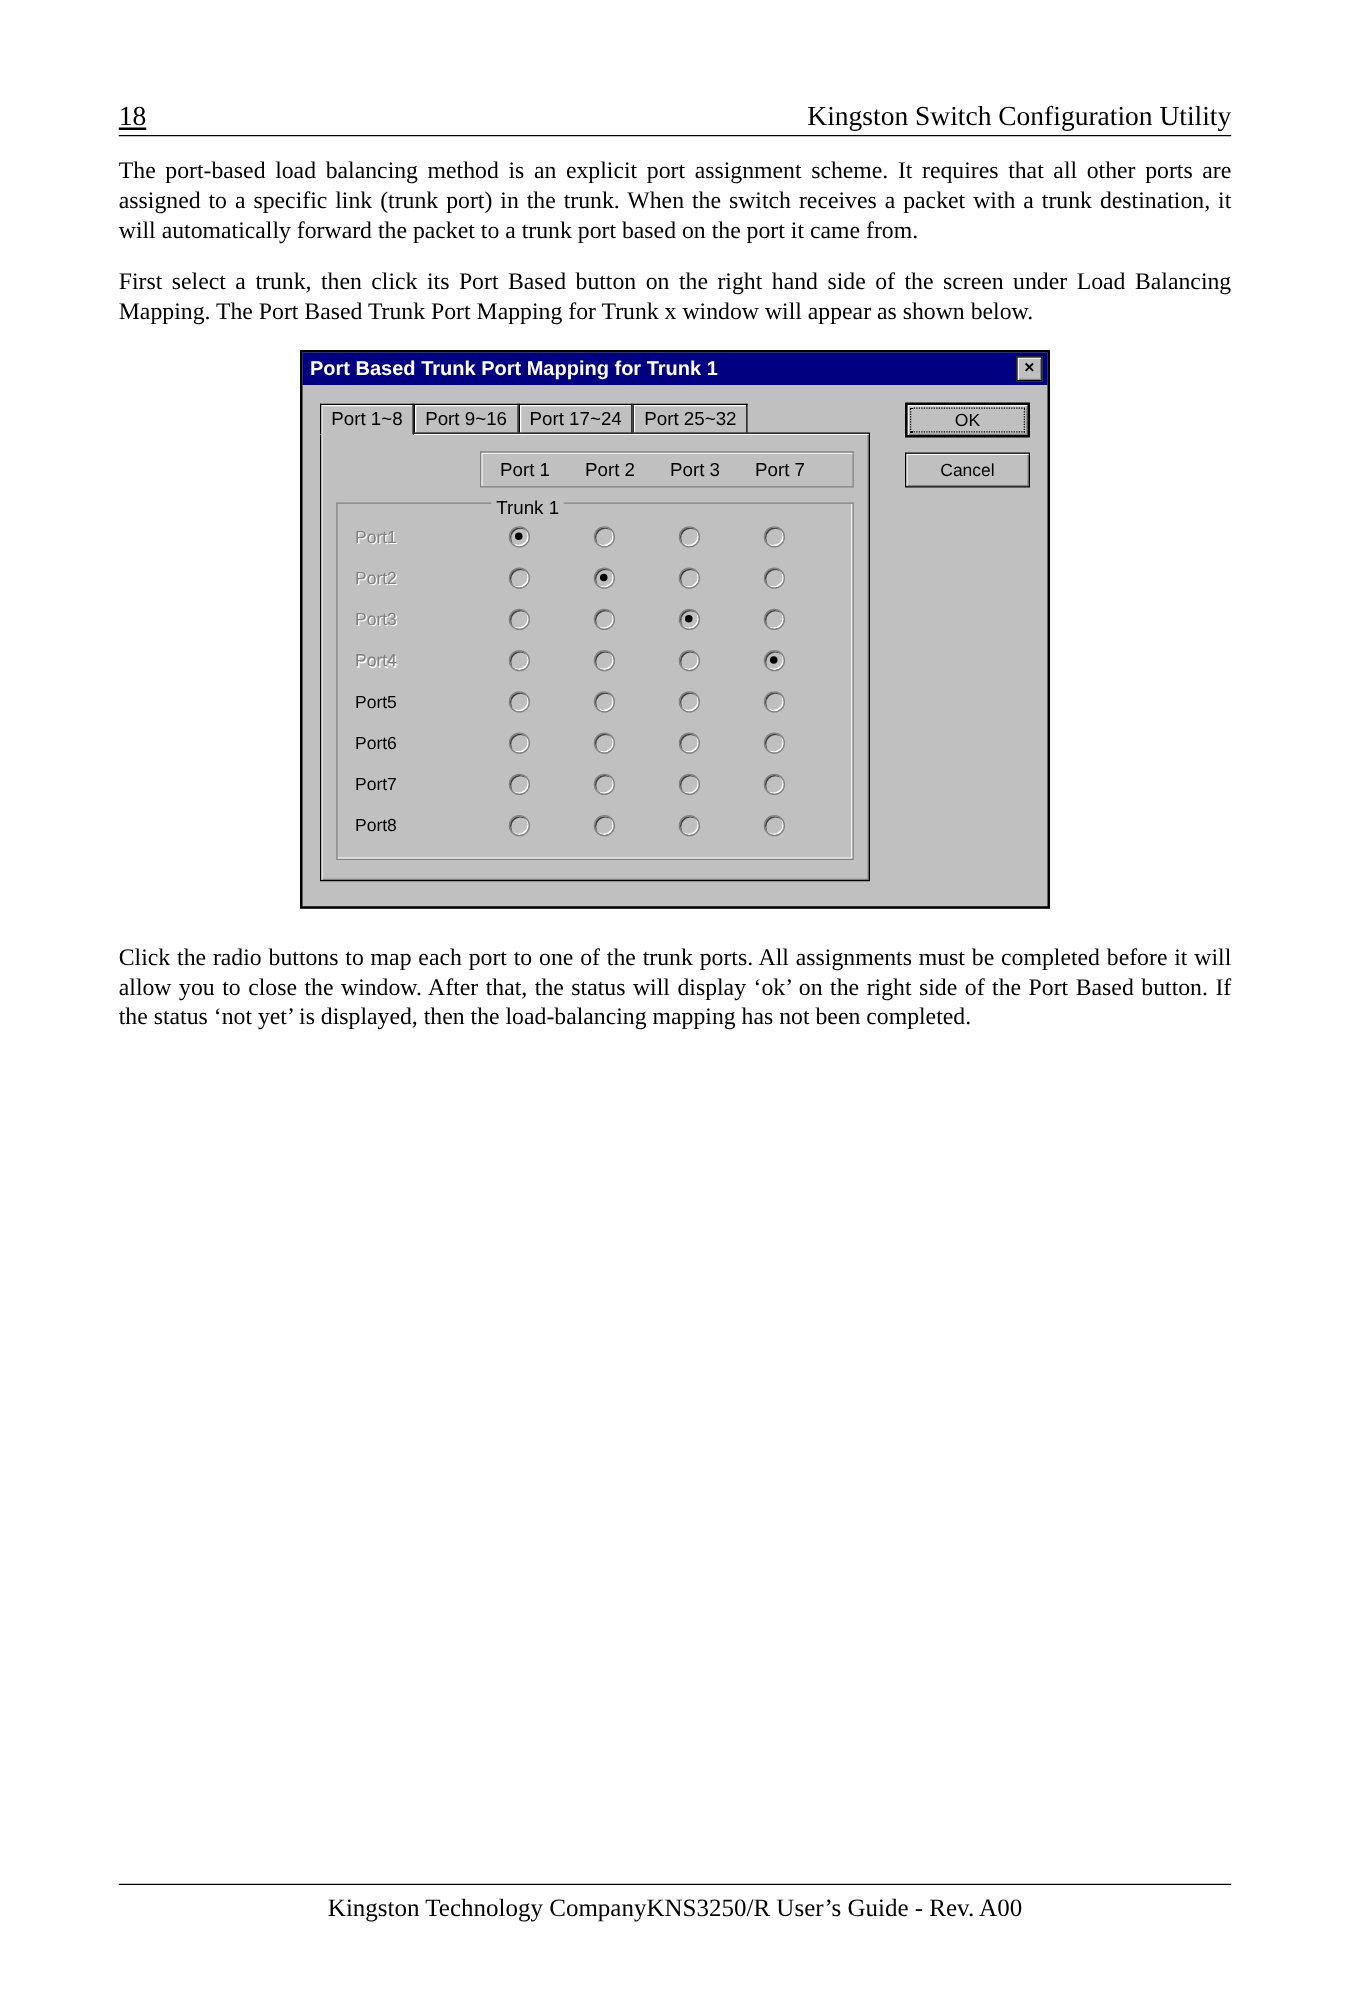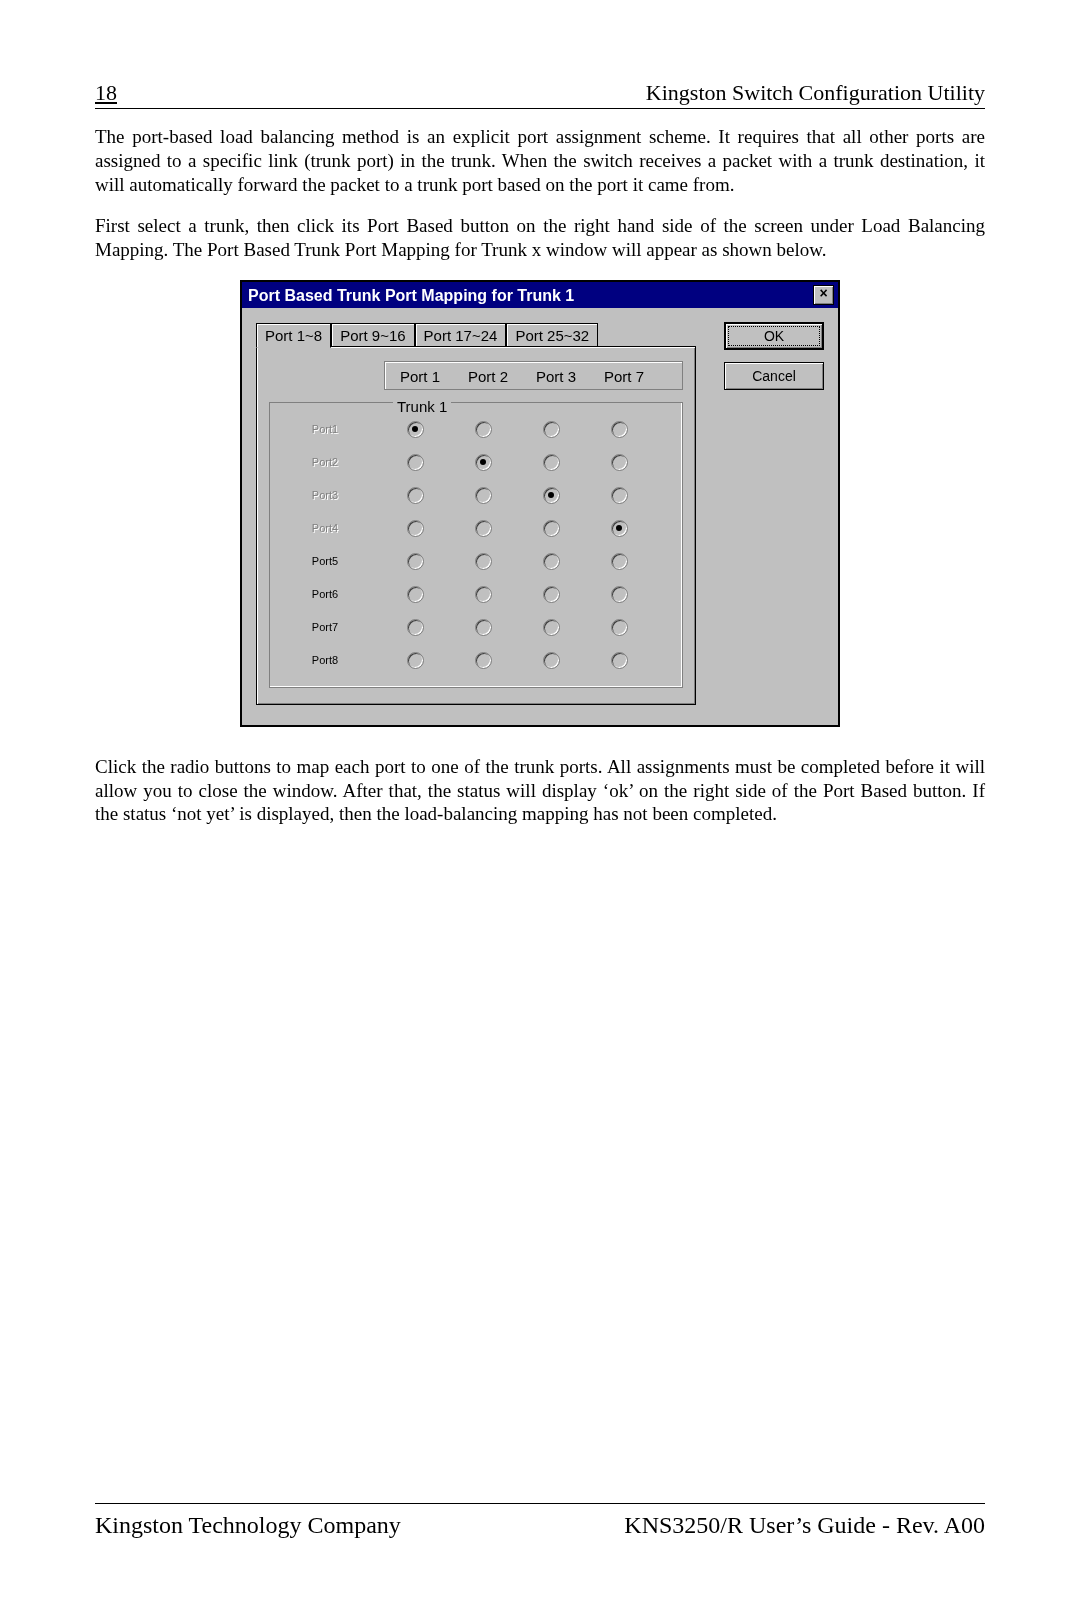--- a/index.html
+++ b/index.html
@@ -126,21 +126,21 @@
   .col-heads span { width: 46px; text-align: center; display:inline-block; }
 
   .grid {
     display: flex;
     margin-top: 12px;
     border: 1px solid #808080;
     box-shadow: inset -1px -1px 0 #fff;
     padding: 10px 10px 10px 14px;
   }
   .row-labels { width: 100px; display: flex; flex-direction: column; }
-  .row-labels div { height: 33px; line-height: 33px; font-size: 11px; color:#000; text-align:center; padding-right: 18px;}
+  .row-labels div { height: 33px; line-height: 33px; font-size: 14px; color:#000; text-align:left; padding-right: 18px;}
   .row-labels div.dis { color: #808080; text-shadow: 1px 1px 0 #fff; }
 
   .radio-cols { flex:1; display:flex; gap: 22px; padding-left: 8px;}
   .radio-col { display:flex; flex-direction: column; width:46px; align-items:center;}
   .radio-col .cell { height:33px; display:flex; align-items:center; justify-content:center;}
 
   .radio {
     width: 15px; height: 15px; border-radius: 50%;
     background: #c0c0c0;
     border: 1px solid #808080;
@@ -166,21 +166,21 @@
     font-size: 14px;
     font-family: inherit;
   }
   .winbtn.default { outline: 1px dotted #000; outline-offset: -5px; border: 2px solid #000; padding:4px 0;}
 
   .footer {
     position: absolute;
     left: 95px; right: 95px;
     bottom: 70px;
   }
-  .footer-line { border-top: 1.5px solid #000; padding-top: 8px; display:flex; justify-content: space-between; font-size: 24px;}
+  .footer-line { border-top: 1.5px solid #000; padding-top: 8px; display:flex; justify-content: center; font-size: 20px;}
 </style>
 </head>
 <body>
 
 <div class="page">
 
   <div class="header-row">
     <span class="page-num">18</span>
     <span>Kingston Switch Configuration Utility</span>
   </div>

